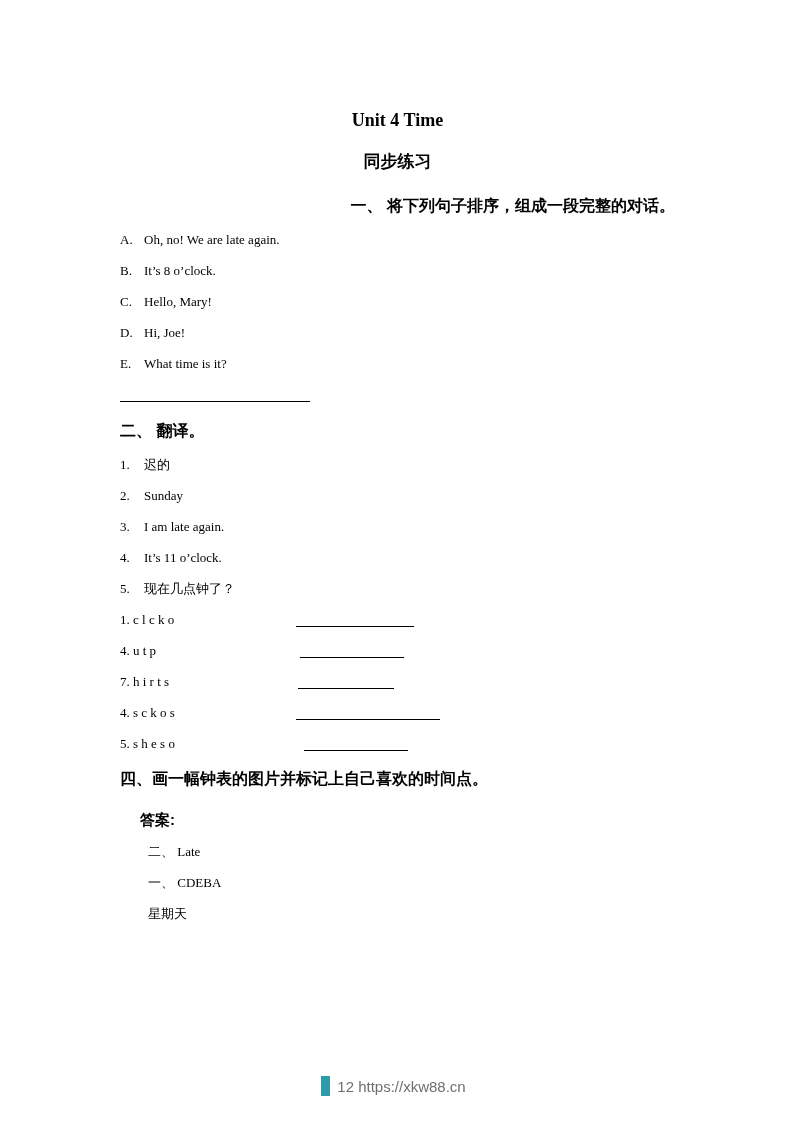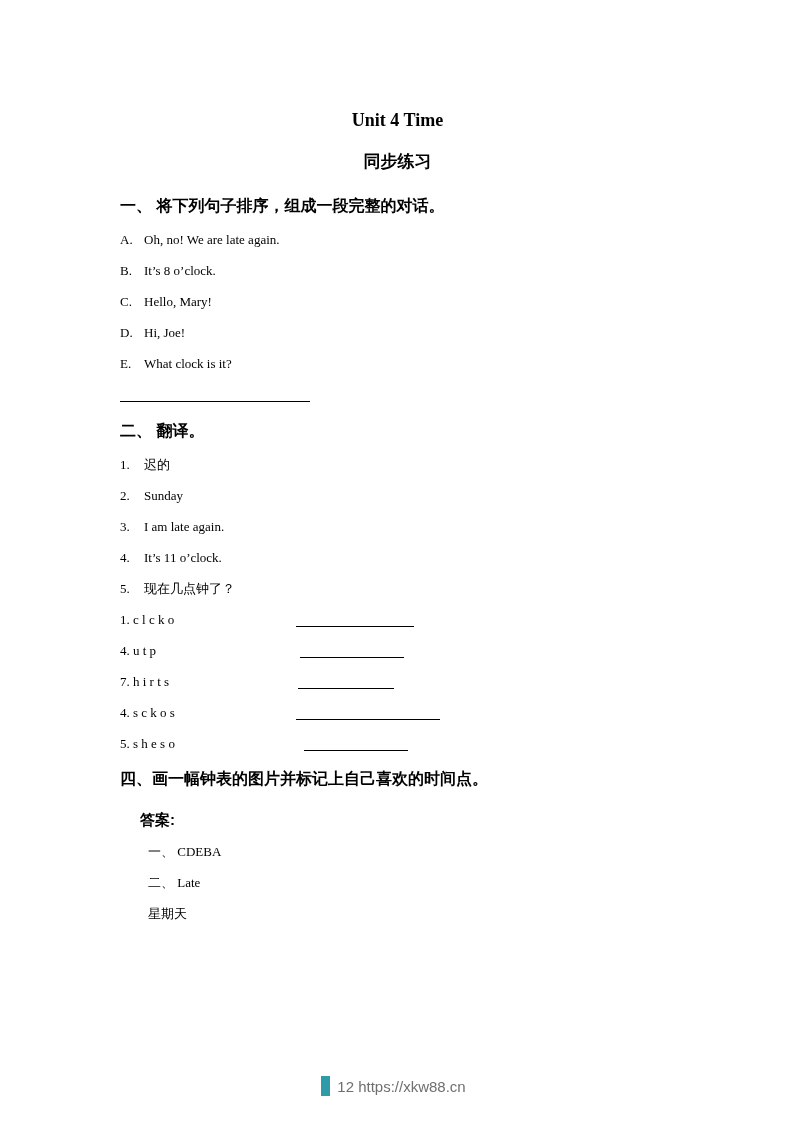--- a/index.html
+++ b/index.html
@@ -29,21 +29,21 @@
     margin-top: 19px;
     font-size: 17px;
     font-family: "Liberation Sans", sans-serif;
   }
   .section-heading {
     font-weight: bold;
     font-size: 16px;
     line-height: 21px;
     font-family: "Liberation Sans", sans-serif;
   }
-  .sh1 { margin-top: 22px; }
+  .sh1 { margin-top: 22px; text-align: right; }
   .sh2 { margin-top: 18px; }
   .sh3 { margin-top: 7px; }
   .sh4 { margin-top: 7px; }
   .items { margin-top: 17px; }
   .items3 { margin-top: 14px; }
   .item {
     display: flex;
     font-size: 13px;
     line-height: 13px;
     margin-bottom: 18px;
@@ -136,21 +136,21 @@
       <div class="item">
         <span class="item-label">C.</span>
         <span class="item-text">Hello, Mary!</span>
       </div>
       <div class="item">
         <span class="item-label">D.</span>
         <span class="item-text">Hi, Joe!</span>
       </div>
       <div class="item">
         <span class="item-label">E.</span>
-        <span class="item-text">What clock is it?</span>
+        <span class="item-text">What time is it?</span>
       </div>
     </div>
     <div class="blank-line"></div>
 
     <div class="section-heading sh2">二、 翻译。</div>
     <div class="items">
       <div class="item">
         <span class="item-label">1.</span>
         <span class="item-text">迟的</span>
       </div>
@@ -192,22 +192,22 @@
       <div class="row3">
         <span>5. s h e s o</span>
         <span class="uline u5"></span>
       </div>
     </div>
 
     <div class="section-heading sh4">四、画一幅钟表的图片并标记上自己喜欢的时间点。</div>
 
     <div class="answers-heading">答案:</div>
     <div class="answer-lines">
+      <div class="answer-line-text">二、 Late</div>
       <div class="answer-line-text">一、 CDEBA</div>
-      <div class="answer-line-text">二、 Late</div>
       <div class="answer-line-text">星期天</div>
     </div>
 
   </div>
 
   <div class="footer">
     <span class="footer-bar"></span>
     <span class="footer-text">12 https://xkw88.cn</span>
   </div>
 </div>

